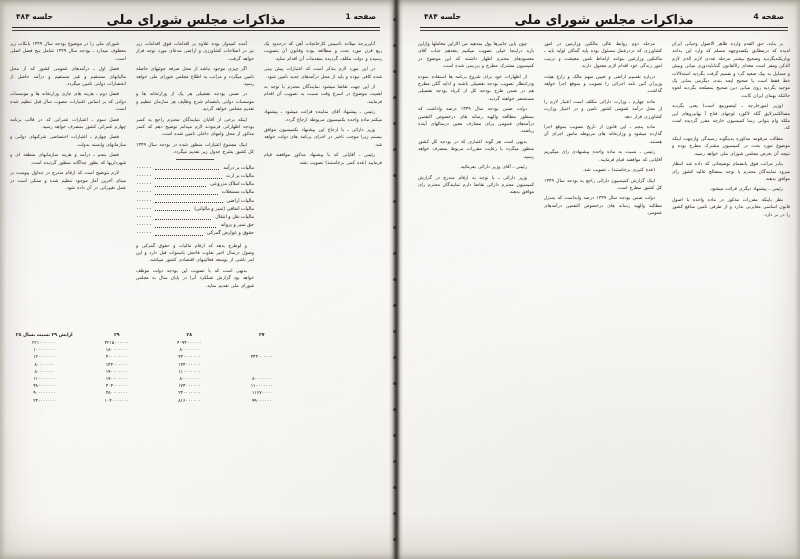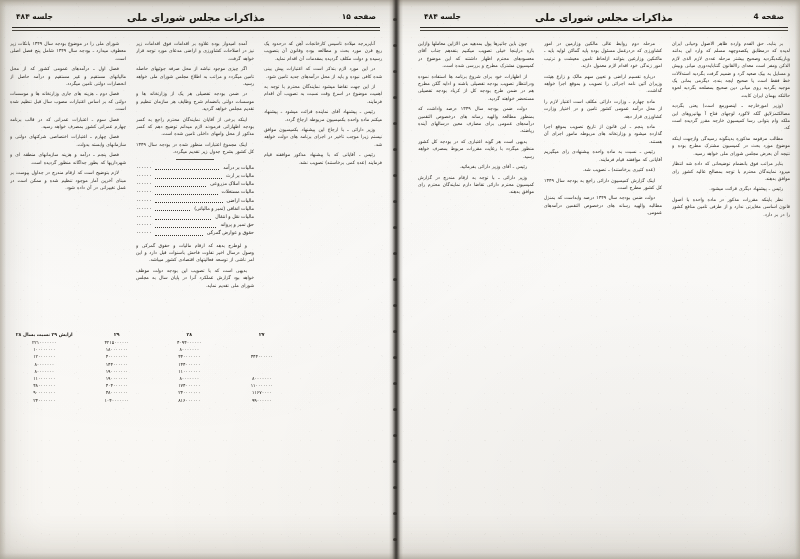--- a/index.html
+++ b/index.html
@@ -46,21 +46,21 @@
   .page.left{left:0;width:392px;}
 
   
   .hdr{position:absolute;top:12px;height:22px;left:12px;right:12px;}
   .hdr .cell{position:absolute;top:0;font-size:7.5px;font-weight:bold;color:#16140f;
     letter-spacing:.2px;white-space:nowrap;text-align:center;}
   .hdr .rule{position:absolute;left:0;right:0;top:15px;height:0;
     border-top:1.2px solid #2a2722;}
   .hdr .rule.thin{top:18px;border-top:.6px solid #46423a;}
   .hdr .c-pg{right:4px;}
-  .hdr .c-mid{left:50%;transform:translateX(-50%);font-size:10px;}
+  .hdr .c-mid{left:50%;transform:translateX(-50%);font-size:13px;}
   .hdr .c-ses{left:4px;}
 
   
   .cols{position:absolute;top:40px;bottom:8px;left:10px;right:10px;}
   .col{position:absolute;top:0;bottom:0;overflow:hidden;}
 
   
   .page.right .col1{right:0;width:118px;}
   .page.right .col2{right:128px;width:118px;}
   .page.right .col3{right:256px;width:116px;}
@@ -161,21 +161,21 @@
         <p class="par ind">رئیس ـ آقای وزیر دارائی بفرمائید.</p>
         <p class="par ind">وزیر دارائی ـ با توجه به ارقام مندرج در گزارش کمیسیون محترم دارائی تقاضا دارم نمایندگان محترم رای موافق بدهند.</p>
       </div>
 
     </div>
   </div>
 
   <div class="page left">
 
     <div class="hdr">
-      <div class="cell c-pg">صفحه ۱۵</div>
+      <div class="cell c-pg">صفحه 1</div>
       <div class="cell c-mid">مذاکرات مجلس شورای ملی</div>
       <div class="cell c-ses">جلسه ۴۸۴</div>
       <div class="rule"></div>
       <div class="rule thin"></div>
     </div>
 
     <div class="cols">
 
       <div class="col col1">
 

